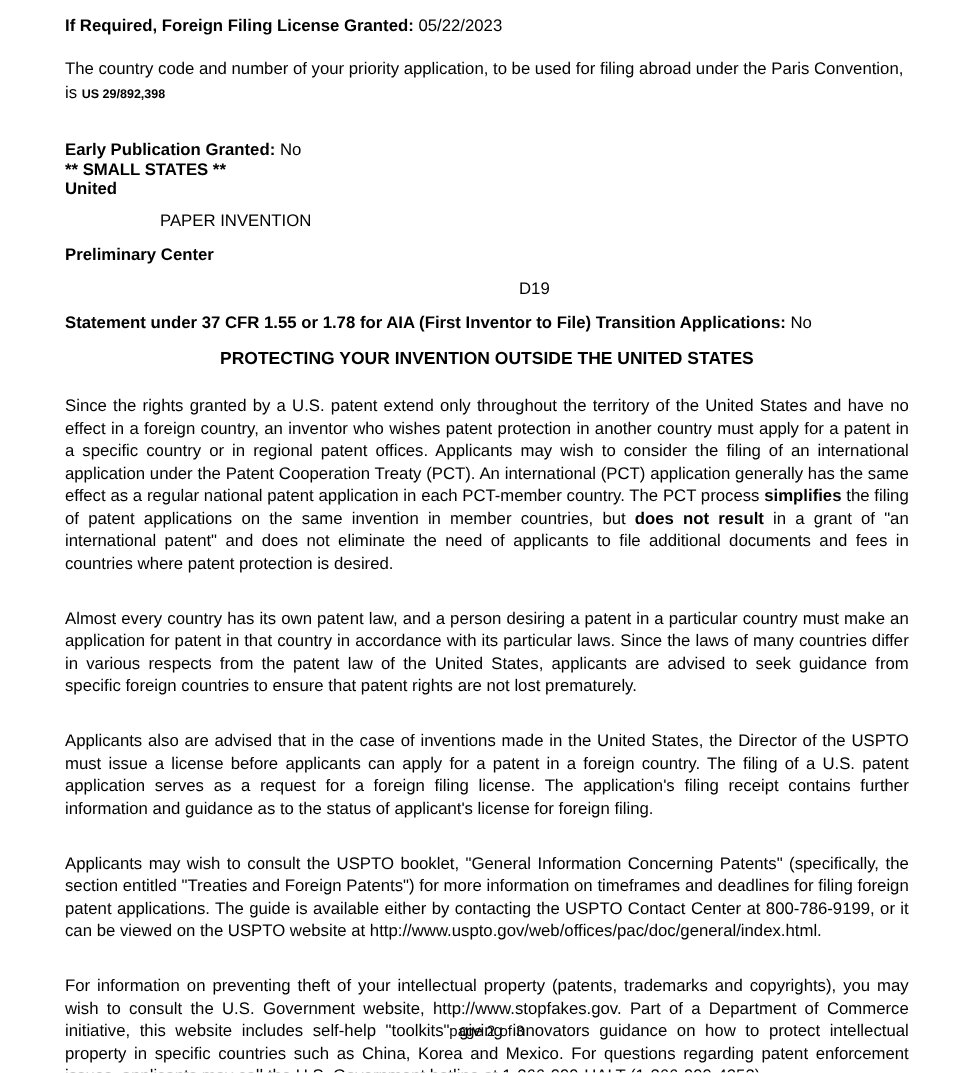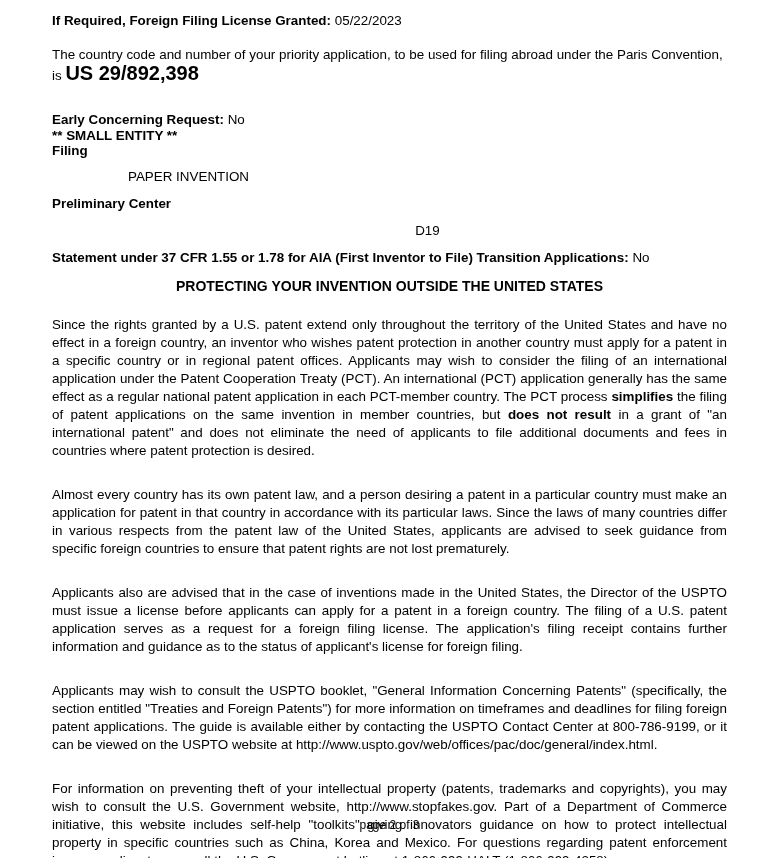--- a/index.html
+++ b/index.html
@@ -15,21 +15,21 @@
     line-height: 18px;
     overflow: hidden;
   }
   .content { padding: 12px 52px 0 52px; }
 
   .b { font-weight: bold; }
 
   .field-line { margin-bottom: 0; }
   .ffl { margin-bottom: 15px; }
   .priority { margin-bottom: 27px; line-height: 19px; }
-  .priority-number { font-weight: bold; font-size: 20px; }
+  .priority-number { font-weight: bold; font-size: 10px; }
   .nonpub { margin-bottom: 13px; }
   .tight { line-height: 15.5px; }
   .title-value { padding-left: 76px; margin: 9px 0 9px 0; }
   .prelim-label { margin-top: 9px; }
   .prelim-value { padding-left: 76px; margin: 9px 0 9px 0; text-align: center; }
   .statement { margin: 9px 0 10px 0; }
   .section-heading {
     text-align: center;
     font-weight: bold;
     font-size: 14px;
@@ -59,27 +59,27 @@
       <span>05/22/2023</span>
     </div>
 
     <div class="priority">
       <span>The country code and number of your priority application, to be used for filing abroad under the Paris Convention, is</span>
       <span class="priority-number">US 29/892,398</span>
     </div>
 
 
     <div class="field-line tight">
-      <span class="b">Early Concerning Request:</span>
+      <span class="b">Early Publication Granted:</span>
       <span>No</span>
     </div>
 
-    <div class="field-line tight b">** SMALL ENTITY **</div>
+    <div class="field-line tight b">** SMALL STATES **</div>
 
-    <div class="field-line tight b">Filing</div>
+    <div class="field-line tight b">United</div>
 
     <div class="title-value">PAPER INVENTION</div>
 
     <div class="field-line b prelim-label">Preliminary Center</div>
 
     <div class="prelim-value">D19</div>
 
     <div class="statement">
       <span class="b">Statement under 37 CFR 1.55 or 1.78 for AIA (First Inventor to File) Transition Applications:</span>
       <span>No</span>

